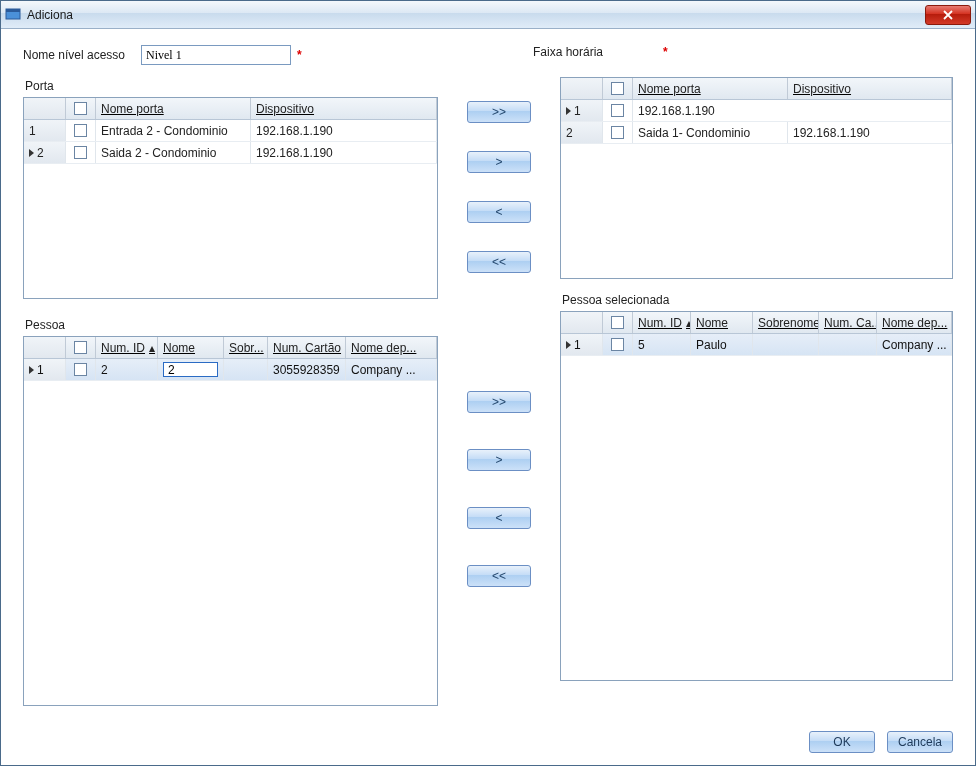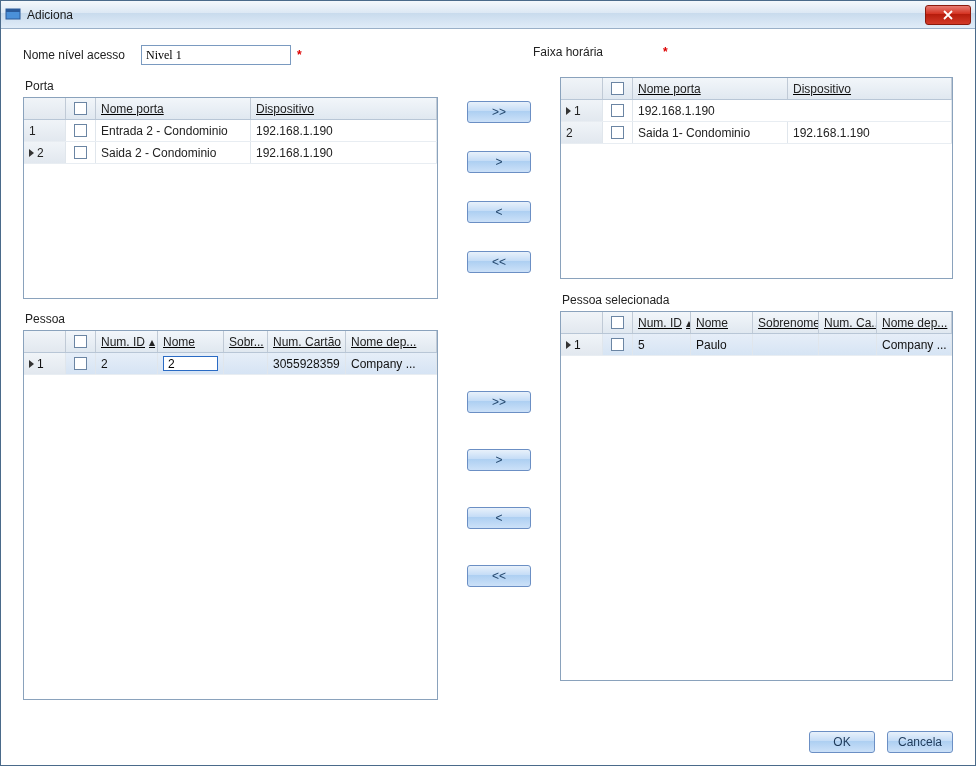--- a/index.html
+++ b/index.html
@@ -252,21 +252,21 @@
     <div class="gcell rowhead" style="width:42px"><span class="tri"></span>2</div>
                 <div class="gcell chkcell" style="width:30px">
                   <div class="chk"></div>
                 </div>
     <div class="gcell" style="width:155px">Saida 2 - Condominio</div>
     <div class="gcell" style="flex:1">192.168.1.190</div>
   </div>
             </div>
         </div>
 
-        <div class="section-label" style="margin-top:13px">Pessoa</div>
+        <div class="section-label" style="margin-top:19px">Pessoa</div>
         <div class="grid grid-tall">
           <div class="grid-header">
             <div class="hcell rowhead" style="width:42px"></div>
             <div class="hcell chkcell" style="width:30px">
                 <div class="chk"></div>
               </div>
             <div class="hcell" style="width:62px">
                 <span>Num. ID</span>
                 <span class="sort-asc">▴</span>
               </div>

